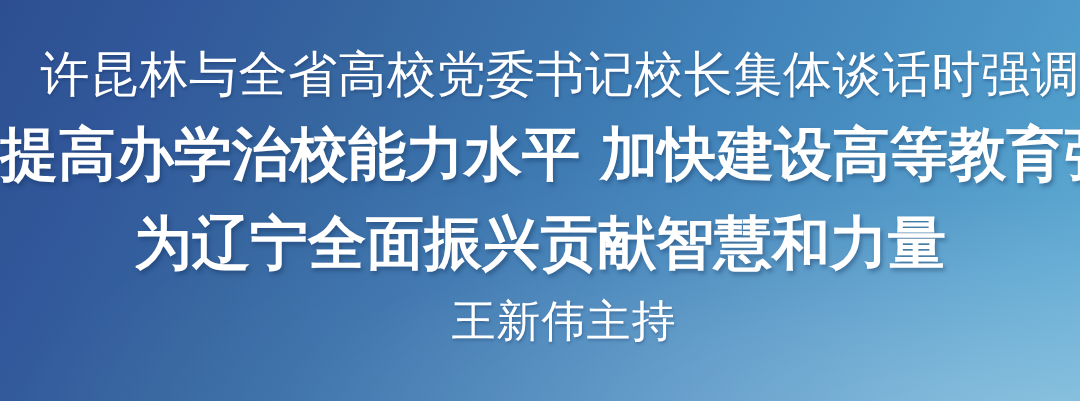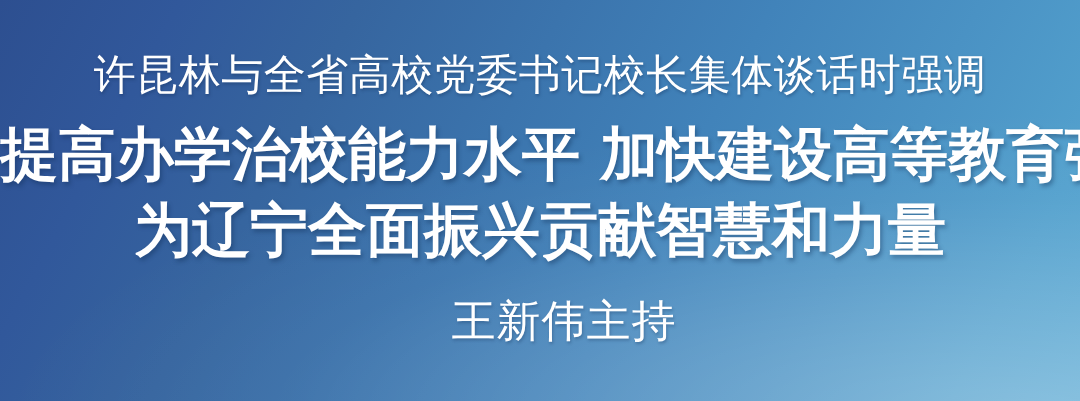--- a/index.html
+++ b/index.html
@@ -51,25 +51,25 @@
     justify-content: flex-start;
     padding: 0;
   }
 
   
   .kicker {
     position: absolute;
     left: 0;
     right: 0;
     top: 46px;
-    text-align: center;
+    text-align: right;
     color: #ffffff;
     font-family: "Liberation Serif", "DejaVu Serif", serif;
     font-weight: 400;
-    font-size: 42px;
+    font-size: 49px;
     line-height: 58px;
     letter-spacing: 0.5px;
     white-space: nowrap;
     text-shadow: 1px 2px 3px rgba(16, 44, 84, 0.35);
   }
 
   
   .headline {
     position: absolute;
     left: 0;
@@ -79,21 +79,21 @@
     font-family: "DejaVu Sans", "Liberation Sans", sans-serif;
     font-weight: 700;
     font-size: 58px;
     line-height: 64px;
     letter-spacing: 0px;
     white-space: nowrap;
     text-shadow: 2px 3px 4px rgba(14, 42, 82, 0.38);
   }
 
   .headline-1 { top: 122px; }
-  .headline-2 { top: 203px; font-family: Liberation Mono, monospace; }
+  .headline-2 { top: 211px; }
 
   
   .byline {
     position: absolute;
     left: 0;
     right: 0;
     top: 296px;
     text-align: center;
     padding-left: 48px;
     color: #ffffff;

